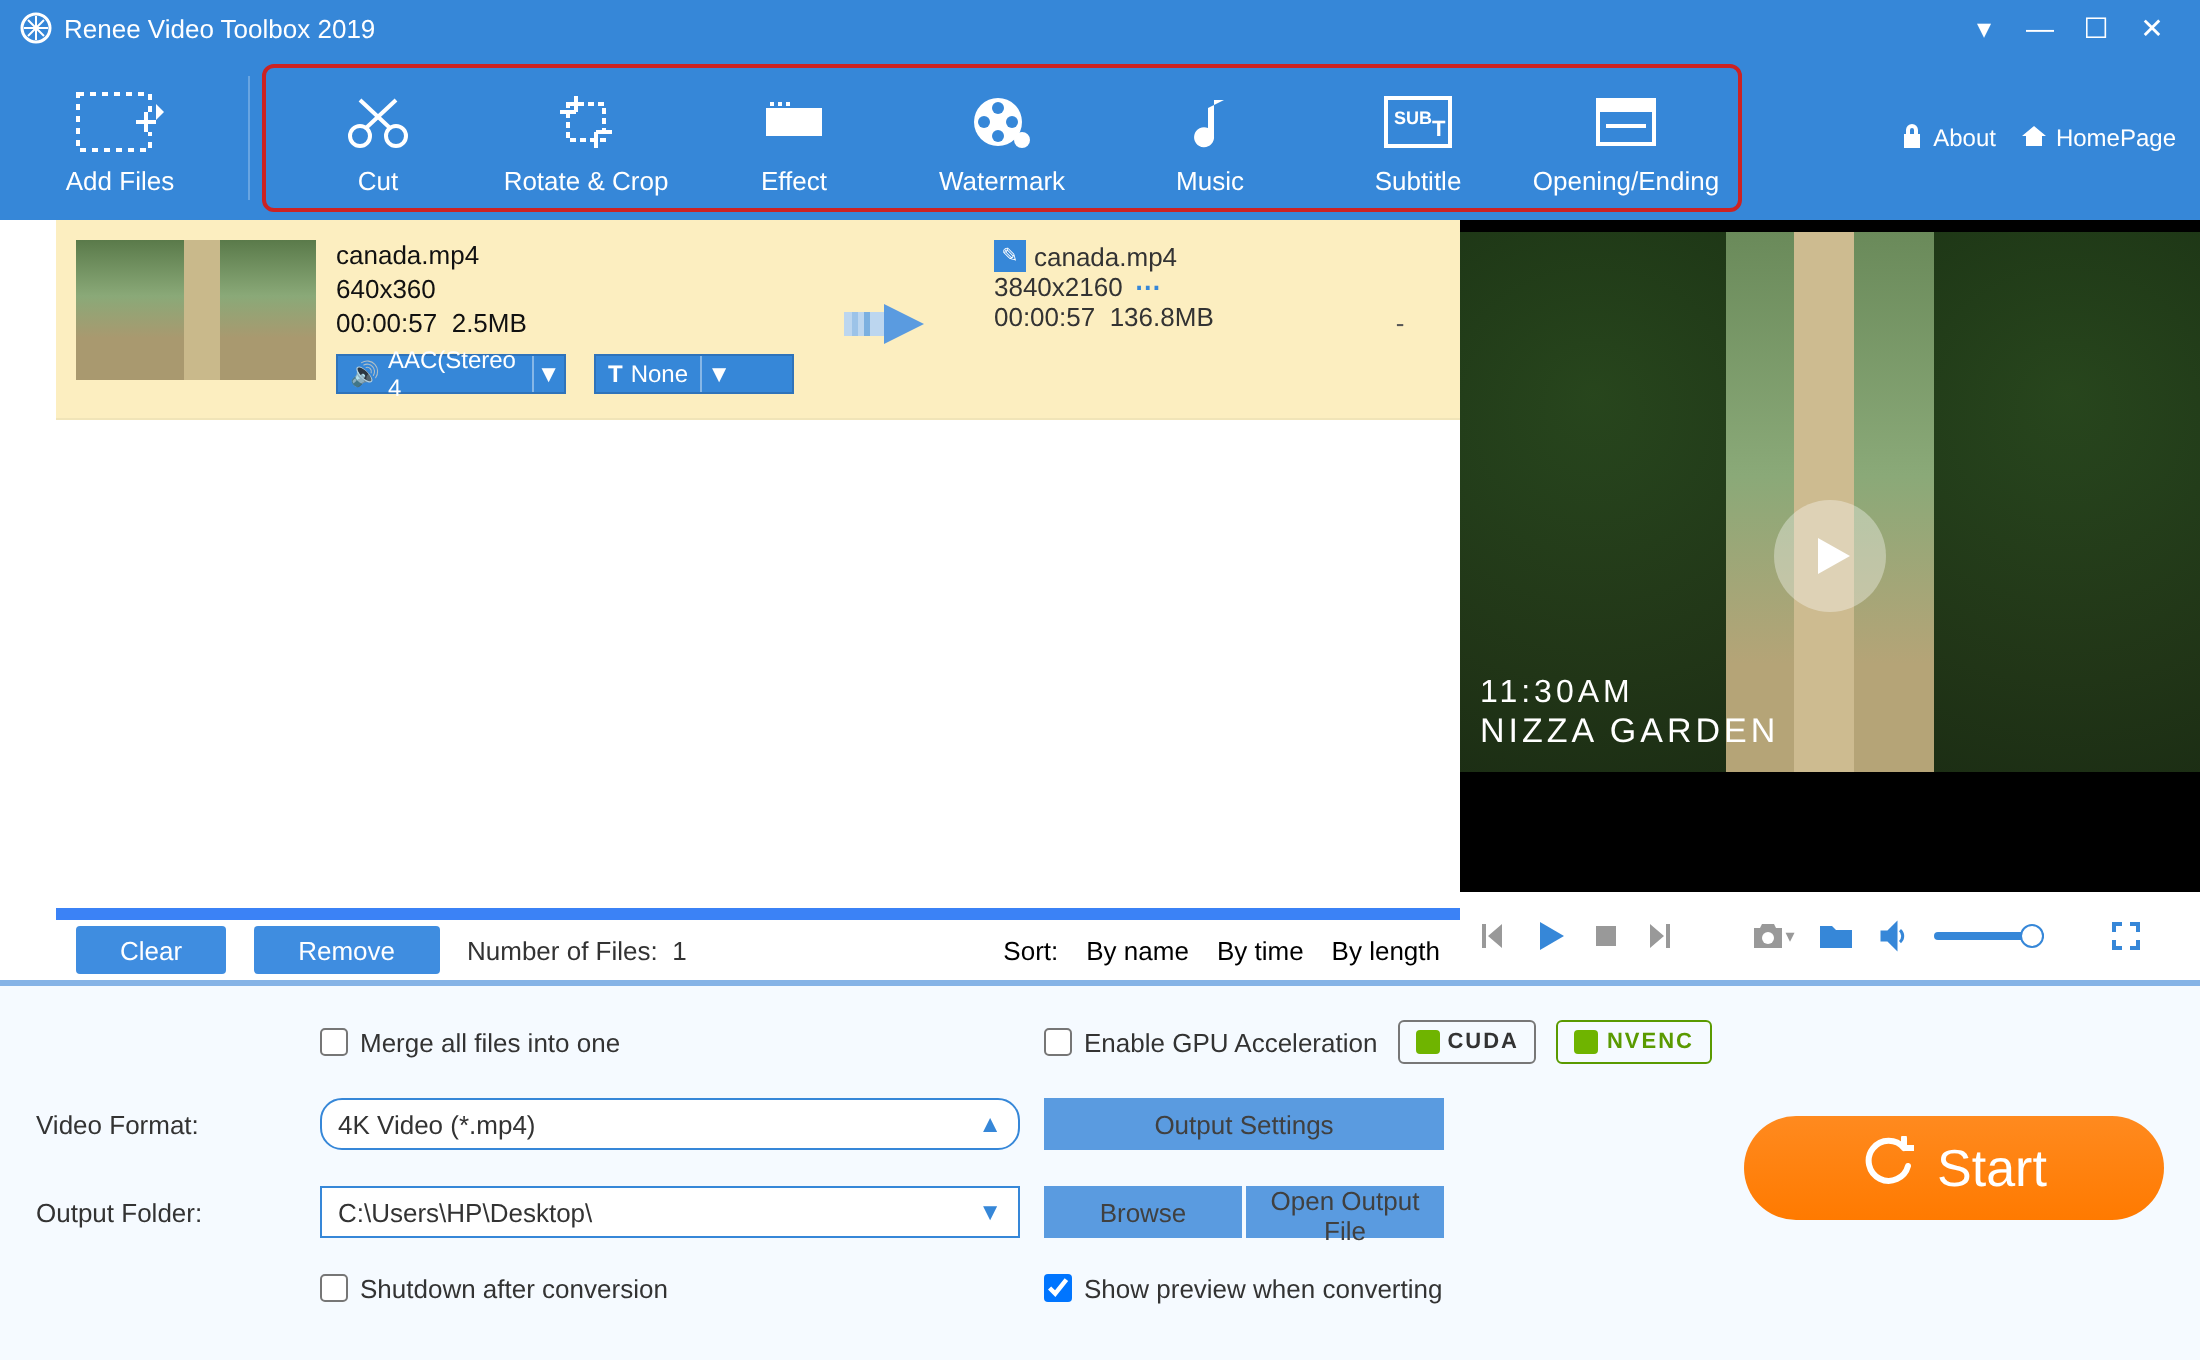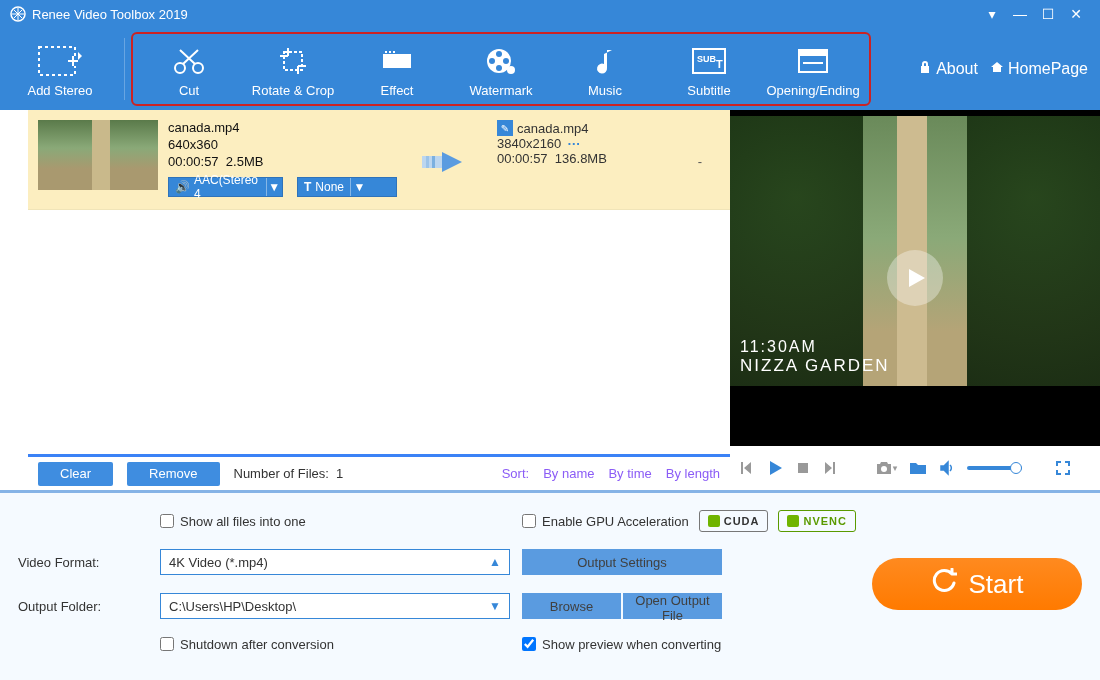--- a/index.html
+++ b/index.html
@@ -38,21 +38,21 @@
 .tools-group {
   display: flex;
   border: 2px solid #c22;
   border-radius: 6px;
   margin: 4px 2px;
   padding: 0 4px;
 }
 .tools-group .tool-item { width: 104px; }
 
 .toolbar-right { margin-left: auto; display:flex; align-items:center; padding-right:12px; gap:12px; }
-.toolbar-right .link { display:flex; align-items:center; gap:4px; cursor:pointer; font-size:16px;}
+.toolbar-right .link { display:flex; align-items:center; gap:4px; cursor:pointer; font-size:12px;}
 
 .main-area {
   display: flex;
   height: 380px;
 }
 .file-list {
   flex: 1; background:#fff;
   display:flex; flex-direction: column; margin-left: 28px;
 }
 .file-row {
@@ -82,27 +82,27 @@
 .tag-btn {
   display:flex; align-items:center; height:20px;
   background:#3687d8; color:#fff; font-size:12px;
   border:1px solid #2f73ba;
 }
 .tag-btn .body { padding:0 6px; display:flex; align-items:center; gap:4px; height:100%;}
 .tag-btn .caret { width:18px; text-align:center; border-left:1px solid rgba(255,255,255,0.4); height:100%; display:flex; align-items:center; justify-content:center;}
 .dash-col { width:40px; text-align:center; align-self:center; color:#555;}
 
 .list-footer {
-  height: 36px; border-top:3px solid #3b82f6; display:flex; align-items:center; padding: 0 10px; gap:14px; margin-top:auto;
+  height: 36px; border-top:6px solid #3b82f6; display:flex; align-items:center; padding: 0 10px; gap:14px; margin-top:auto;
 }
 .btn-blue {
   background:#3f8de0; color:#fff; border:none; height:24px; padding:0 22px; font-size:13px; cursor:pointer;
   border-radius:2px;
 }
-.sort-area { margin-left:auto; display:flex; align-items:center; gap:14px; font-size:13px; color:#8b5cf6;}
+.sort-area { margin-left:auto; display:flex; align-items:center; gap:14px; font-size:13px; color:#000000;}
 .sort-item { cursor:pointer;}
 
 .preview-pane { width:370px; background:#000; display:flex; flex-direction:column;}
 .video-area { flex:1; position:relative; display:flex; align-items:center; justify-content:center; background:#000;}
 .video-frame { position:absolute; top:6px; left:0; right:0; bottom:60px; background:linear-gradient(#6a8a5a 0%,#8aa978 45%, #b5a477 80%); }
 .video-frame::before{content:"";position:absolute;left:45%;top:0;width:30px;height:100%;background:#cdbb90;}
 .tree-left, .tree-right { position:absolute; top:0; bottom:0; width:36%; background:radial-gradient(circle at 50% 30%, rgba(30,60,20,0.9), rgba(20,40,15,0.95));}
 .tree-left{left:0;} .tree-right{right:0;}
 .video-caption { position:absolute; bottom:70px; left:10px; color:#fff; font-family:Georgia, serif; letter-spacing:2px;}
 .video-caption .t1{font-size:16px;} .video-caption .t2{font-size:17px;}
@@ -172,21 +172,21 @@
 <div class="toolbar">
   <div class="tool-item add-files">
     <div class="icon-box">
       <svg width="44" height="30" viewBox="0 0 44 30">
           <rect x="1" y="1" width="36" height="28" fill="none" stroke="#fff" stroke-width="2" stroke-dasharray="3 3"></rect>
           <rect x="28" y="10" width="14" height="10" fill="#3687d8"></rect>
           <path d="M35 10v10M30 15h10" stroke="#fff" stroke-width="2"></path>
           <path d="M40 6l4 4-4 4" fill="#fff"></path>
         </svg>
     </div>
-    <span class="tool-label">Add Stereo</span>
+    <span class="tool-label">Add Files</span>
   </div>
   <div class="sep"></div>
 
   <div class="tools-group">
     <div class="tool-item">
       <div class="icon-box">
           <svg width="34" height="30">
             <circle cx="8" cy="22" r="5" fill="none" stroke="#fff" stroke-width="2"></circle>
             <circle cx="26" cy="22" r="5" fill="none" stroke="#fff" stroke-width="2"></circle>
             <path d="M11 18L26 4M23 18L8 4" stroke="#fff" stroke-width="2"></path>
@@ -399,39 +399,39 @@
           </svg>
         </span>
     </div>
   </div>
 </div>
 
 <div class="bottom-panel">
   <div style="grid-column:1;"></div>
   <label class="check" style="grid-column:2;">
     <input type="checkbox" style="">
-      <span>Show all files into one</span>
+      <span>Merge all files into one</span>
   </label>
   <div style="grid-column:3 / span 2; display:flex; align-items:center; gap:10px;">
     <label class="check">
       <input type="checkbox" style="">
         <span>Enable GPU Acceleration</span>
     </label>
     <span class="badge">
         <span class="cuda-dot"></span>
         <span>CUDA</span>
       </span>
     <span class="badge nvenc">
         <span class="cuda-dot"></span>
         <span>NVENC</span>
       </span>
   </div>
 
   <div class="lbl" style="grid-column:1;">Video Format:</div>
-  <div class="combo" style="grid-column:2;">
+  <div class="combo" style="grid-column:2;border-radius:11px;">
     <span>4K Video (*.mp4)</span>
       <span class="caret">▲</span>
   </div>
   <button class="btn-mid" style="grid-column:3;width:200px;">Output Settings</button>
 
   <div class="lbl" style="grid-column:1;">Output Folder:</div>
   <div class="combo" style="grid-column:2;">
     <span>C:\Users\HP\Desktop\</span>
       <span class="caret">▼</span>
   </div>

